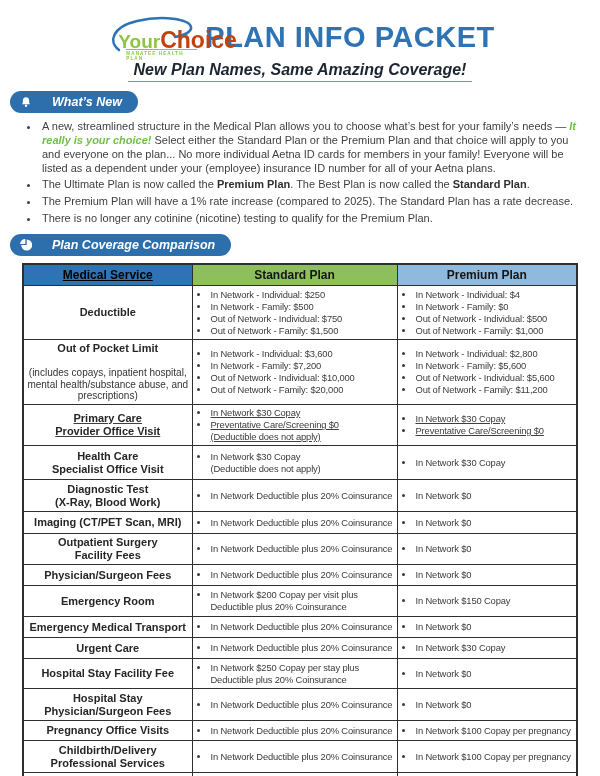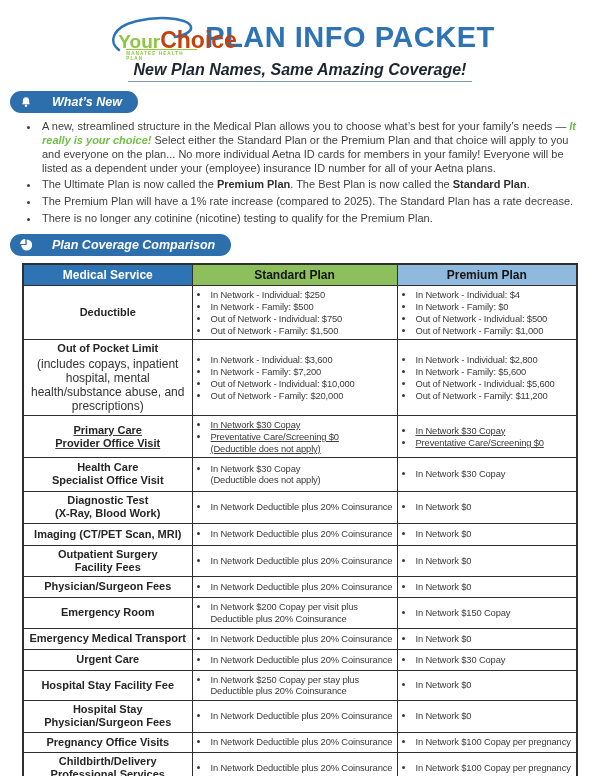--- a/index.html
+++ b/index.html
@@ -36,26 +36,26 @@
   .seg-normal { }
   .seg-bold { font-weight:bold; color:#2f2f2f; }
   .seg-highlight { color:#70bf44; font-weight:bold; font-style:italic; }
 
   
   table.cmp { width:554px; margin:7px auto 0; border-collapse:collapse; table-layout:fixed;
     border:2.5px solid #2f2f2f; }
   .cmp th, .cmp td { border:1.5px solid #2f2f2f; vertical-align:middle; }
   .cmp col.c1 { width:169px; } .cmp col.c2 { width:205px; } .cmp col.c3 { width:180px; }
   .cmp th { font-size:12px; font-weight:bold; padding:3px 2px; }
-  .th-service { background:#2e74b5; color:#ffffff; }
+  .th-service { background:#2e74b5; color:#000000;text-decoration:underline; }
   .th-standard { background:#8dbf5c; color:#151515; }
   .th-premium { background:#8fb9dd; color:#151515; }
   td.svc { text-align:center; padding:2px 3px; }
   .svc-line { font-size:11px; font-weight:bold; color:#262626; line-height:1.18; }
-  .svc-note { font-size:12px; color:#333; line-height:1.15; margin-top:3px; }
+  .svc-note { font-size:10px; color:#333; line-height:1.15; margin-top:12px; }
   td.plan { padding:2px 2px 2px 6px; }
   ul.cell-list { list-style:disc outside; margin-left:11px; }
   ul.cell-list li { font-size:9.4px; line-height:1.24; letter-spacing:-0.15px; color:#3b3b3b;
     padding-left:1px; margin:0.5px 0; }
   .item-note { font-size:9.4px; line-height:1.24; color:#3b3b3b; }
 </style>
 </head>
 <body>
 
 <div class="page">

